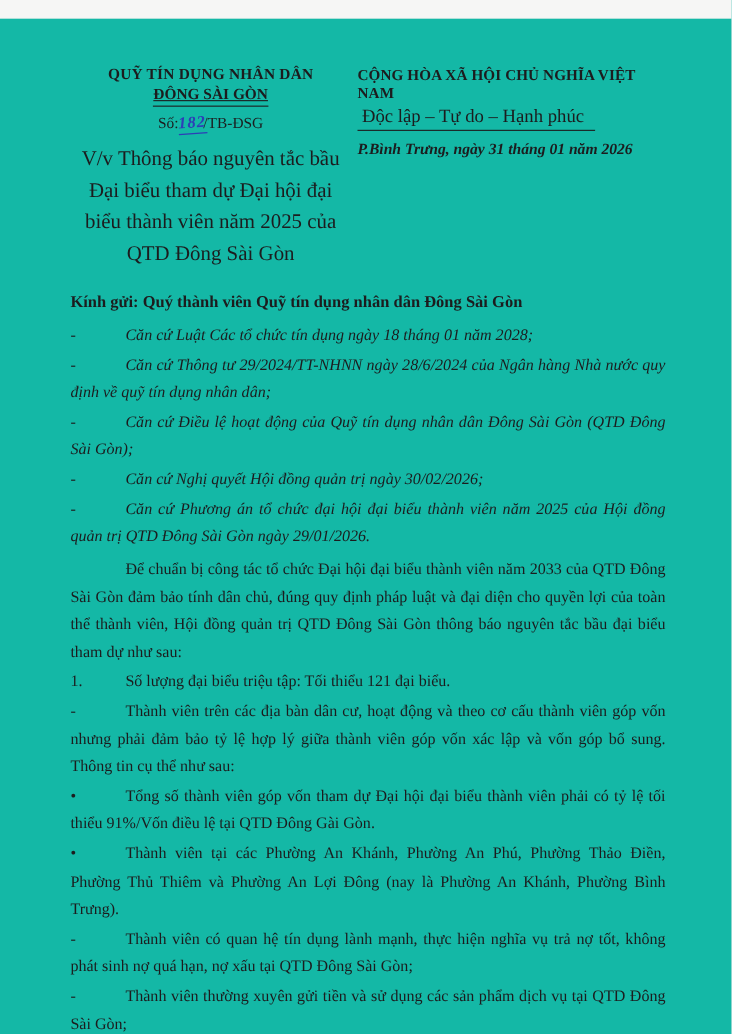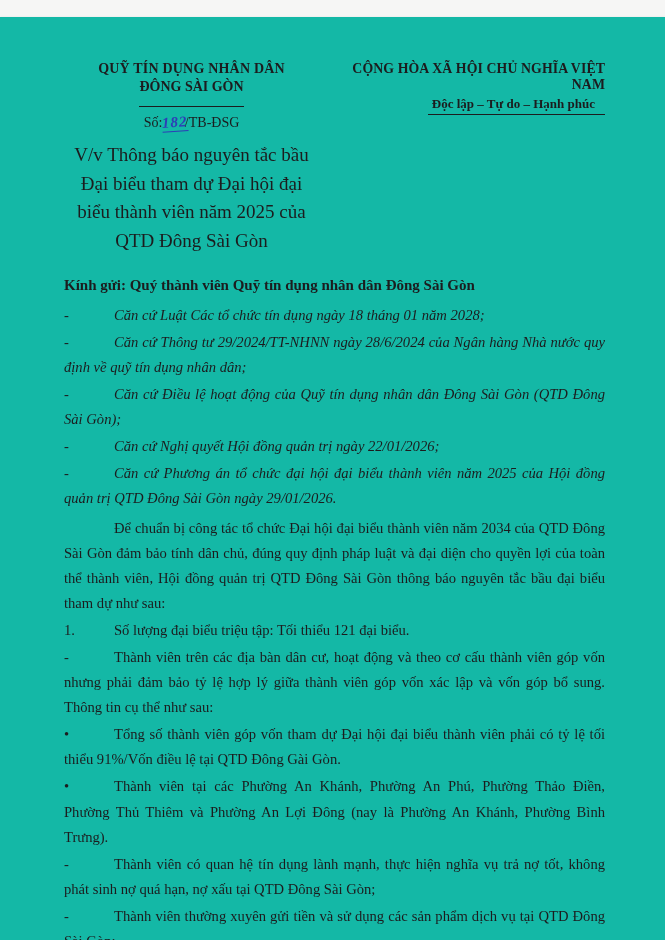--- a/index.html
+++ b/index.html
@@ -26,34 +26,35 @@
     display: flex;
     align-items: flex-start;
   }
   .header-left {
     width: 255px;
     text-align: center;
     flex: 0 0 auto;
   }
   .header-right {
     flex: 1 1 auto;
-    text-align: right;
+    text-align: left;
     padding-left: 6px;
   }
   .org-line1 {
     font-weight: bold;
     font-size: 14px;
     letter-spacing: 0.2px;
   }
   .org-line2 {
     font-weight: bold;
     font-size: 14px;
     display: inline-block;
     border-bottom: 1.4px solid #1c1c1e;
-    padding-bottom: 11px;
+    padding-bottom: 1px;
+    text-decoration: underline;
   }
   .doc-number {
     font-size: 14px;
     margin-top: 7px;
   }
   .handwritten {
     color: #2e3db7;
     font-style: italic;
     font-weight: bold;
     font-size: 15px;
@@ -68,22 +69,22 @@
     margin-top: 9px;
     line-height: 1.5;
     padding: 0 4px;
   }
   .national-line1 {
     font-weight: bold;
     font-size: 13.8px;
     letter-spacing: 0.1px;
   }
   .national-line2 {
-    font-weight: bold;
-    font-size: 13px;
+    font-weight: normal;
+    font-size: 17px;
     display: inline-block;
     border-bottom: 1.4px solid #1c1c1e;
     padding: 1px 10px 2px 4px;
     margin-top: 2px;
   }
   .place-date {
     font-style: italic;
     font-weight: bold;
     font-size: 14.2px;
     margin-top: 9px;
@@ -133,43 +134,44 @@
         <div class="doc-number">
           <span>Số:</span><span class="handwritten">182</span><span>/TB-ĐSG</span>
         </div>
         <div class="subject">V/v Thông báo nguyên tắc bầu Đại biểu tham dự Đại hội đại biểu thành viên năm 2025 của QTD Đông Sài Gòn</div>
       </div>
       <div class="header-right">
         <div class="national-line1">CỘNG HÒA XÃ HỘI CHỦ NGHĨA VIỆT NAM</div>
         <div>
           <span class="national-line2">Độc lập – Tự do – Hạnh phúc</span>
         </div>
+        <div class="place-date">P.Bình Trưng, ngày 31 tháng 01 năm 2026</div>
       </div>
     </div>
 
     <div class="body-text">
       <div class="salutation">Kính gửi: Quý thành viên Quỹ tín dụng nhân dân Đông Sài Gòn</div>
 
       <div class="block italic-block">
         <span class="marker">-</span><span>Căn cứ Luật Các tổ chức tín dụng ngày 18 tháng 01 năm 2028;</span>
       </div>
       <div class="block italic-block">
         <span class="marker">-</span><span>Căn cứ Thông tư 29/2024/TT-NHNN ngày 28/6/2024 của Ngân hàng Nhà nước quy định về quỹ tín dụng nhân dân;</span>
       </div>
       <div class="block italic-block">
         <span class="marker">-</span><span>Căn cứ Điều lệ hoạt động của Quỹ tín dụng nhân dân Đông Sài Gòn (QTD Đông Sài Gòn);</span>
       </div>
       <div class="block italic-block">
-        <span class="marker">-</span><span>Căn cứ Nghị quyết Hội đồng quản trị ngày 22/01/2026;</span>
+        <span class="marker">-</span><span>Căn cứ Nghị quyết Hội đồng quản trị ngày 30/02/2026;</span>
       </div>
       <div class="block italic-block">
         <span class="marker">-</span><span>Căn cứ Phương án tổ chức đại hội đại biểu thành viên năm 2025 của Hội đồng quản trị QTD Đông Sài Gòn ngày 29/01/2026.</span>
       </div>
 
-      <div class="intro">Để chuẩn bị công tác tổ chức Đại hội đại biểu thành viên năm 2034 của QTD Đông Sài Gòn đảm bảo tính dân chủ, đúng quy định pháp luật và đại diện cho quyền lợi của toàn thể thành viên, Hội đồng quản trị QTD Đông Sài Gòn thông báo nguyên tắc bầu đại biểu tham dự như sau:</div>
+      <div class="intro">Để chuẩn bị công tác tổ chức Đại hội đại biểu thành viên năm 2033 của QTD Đông Sài Gòn đảm bảo tính dân chủ, đúng quy định pháp luật và đại diện cho quyền lợi của toàn thể thành viên, Hội đồng quản trị QTD Đông Sài Gòn thông báo nguyên tắc bầu đại biểu tham dự như sau:</div>
 
       <div class="block">
         <span class="marker">1.</span><span>Số lượng đại biểu triệu tập: Tối thiểu 121 đại biểu.</span>
       </div>
 
       <div class="block">
         <span class="marker">-</span><span>Thành viên trên các địa bàn dân cư, hoạt động và theo cơ cấu thành viên góp vốn nhưng phải đảm bảo tỷ lệ hợp lý giữa thành viên góp vốn xác lập và vốn góp bổ sung. Thông tin cụ thể như sau:</span>
       </div>
       <div class="block">
         <span class="marker">•</span><span>Tổng số thành viên góp vốn tham dự Đại hội đại biểu thành viên phải có tỷ lệ tối thiểu 91%/Vốn điều lệ tại QTD Đông Gài Gòn.</span>

